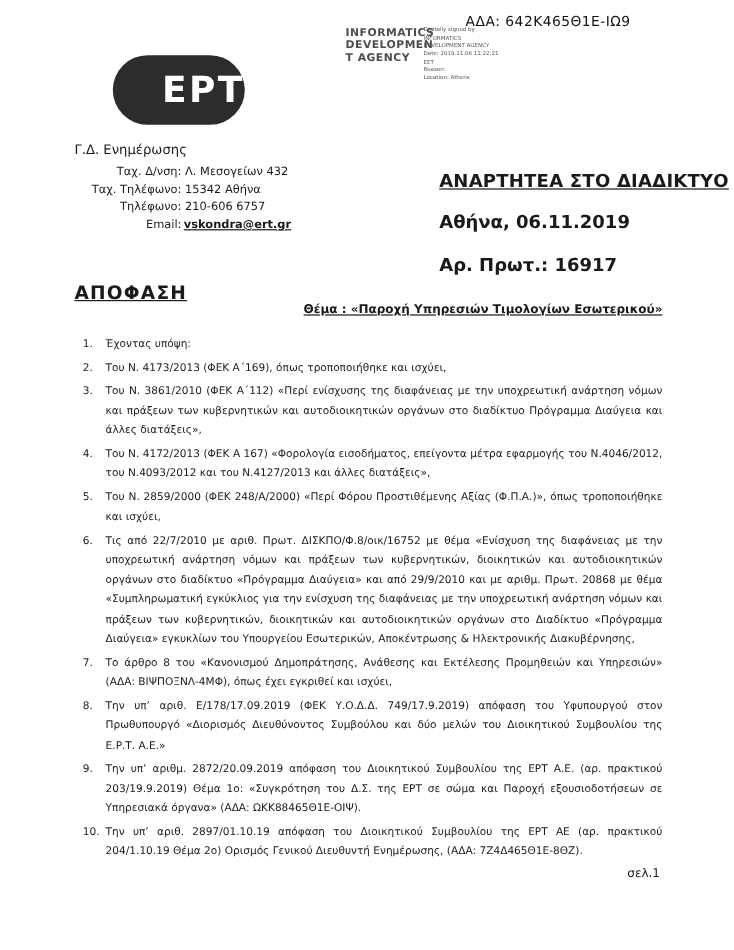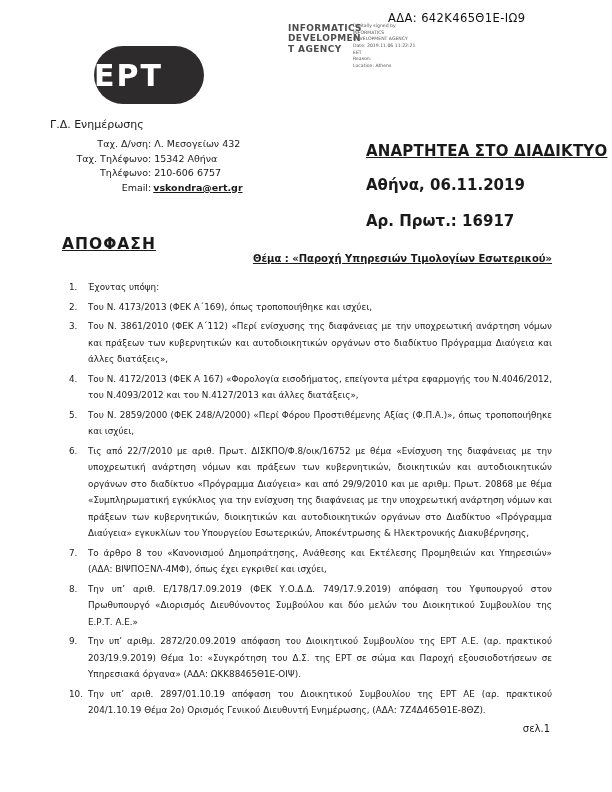--- a/index.html
+++ b/index.html
@@ -25,27 +25,27 @@
     line-height:1.15; letter-spacing:0.4px;
   }
   .stamp-small {
     width:90px; font-size:4.6px; line-height:1.45;
     white-space:pre-line; color:#555;
   }
   .logo {
     position:absolute; top:46px; left:94px;
     width:110px; height:58px;
     background:#2e2b2c; border-radius:29px;
-    display:flex; align-items:center; justify-content:flex-start;
+    display:flex; align-items:center; justify-content:flex-end;
   }
   .logo span {
     color:#ffffff; font-size:30px; font-weight:bold; letter-spacing:2px;
   }
   .dept {
-    position:absolute; top:118px; left:50px;
+    position:absolute; top:118px; left:62px;
     font-size:11px;
   }
   .contact { position:absolute; top:137px; left:62px; font-size:9.5px; }
   .contact .row { display:flex; line-height:14.5px;text-align:right; }
   .contact .label { width:86px; }
   .contact a {
     color:#1a1a1a; font-weight:bold;
     text-decoration:underline; margin-left:2px;
   }
   .right-block {

